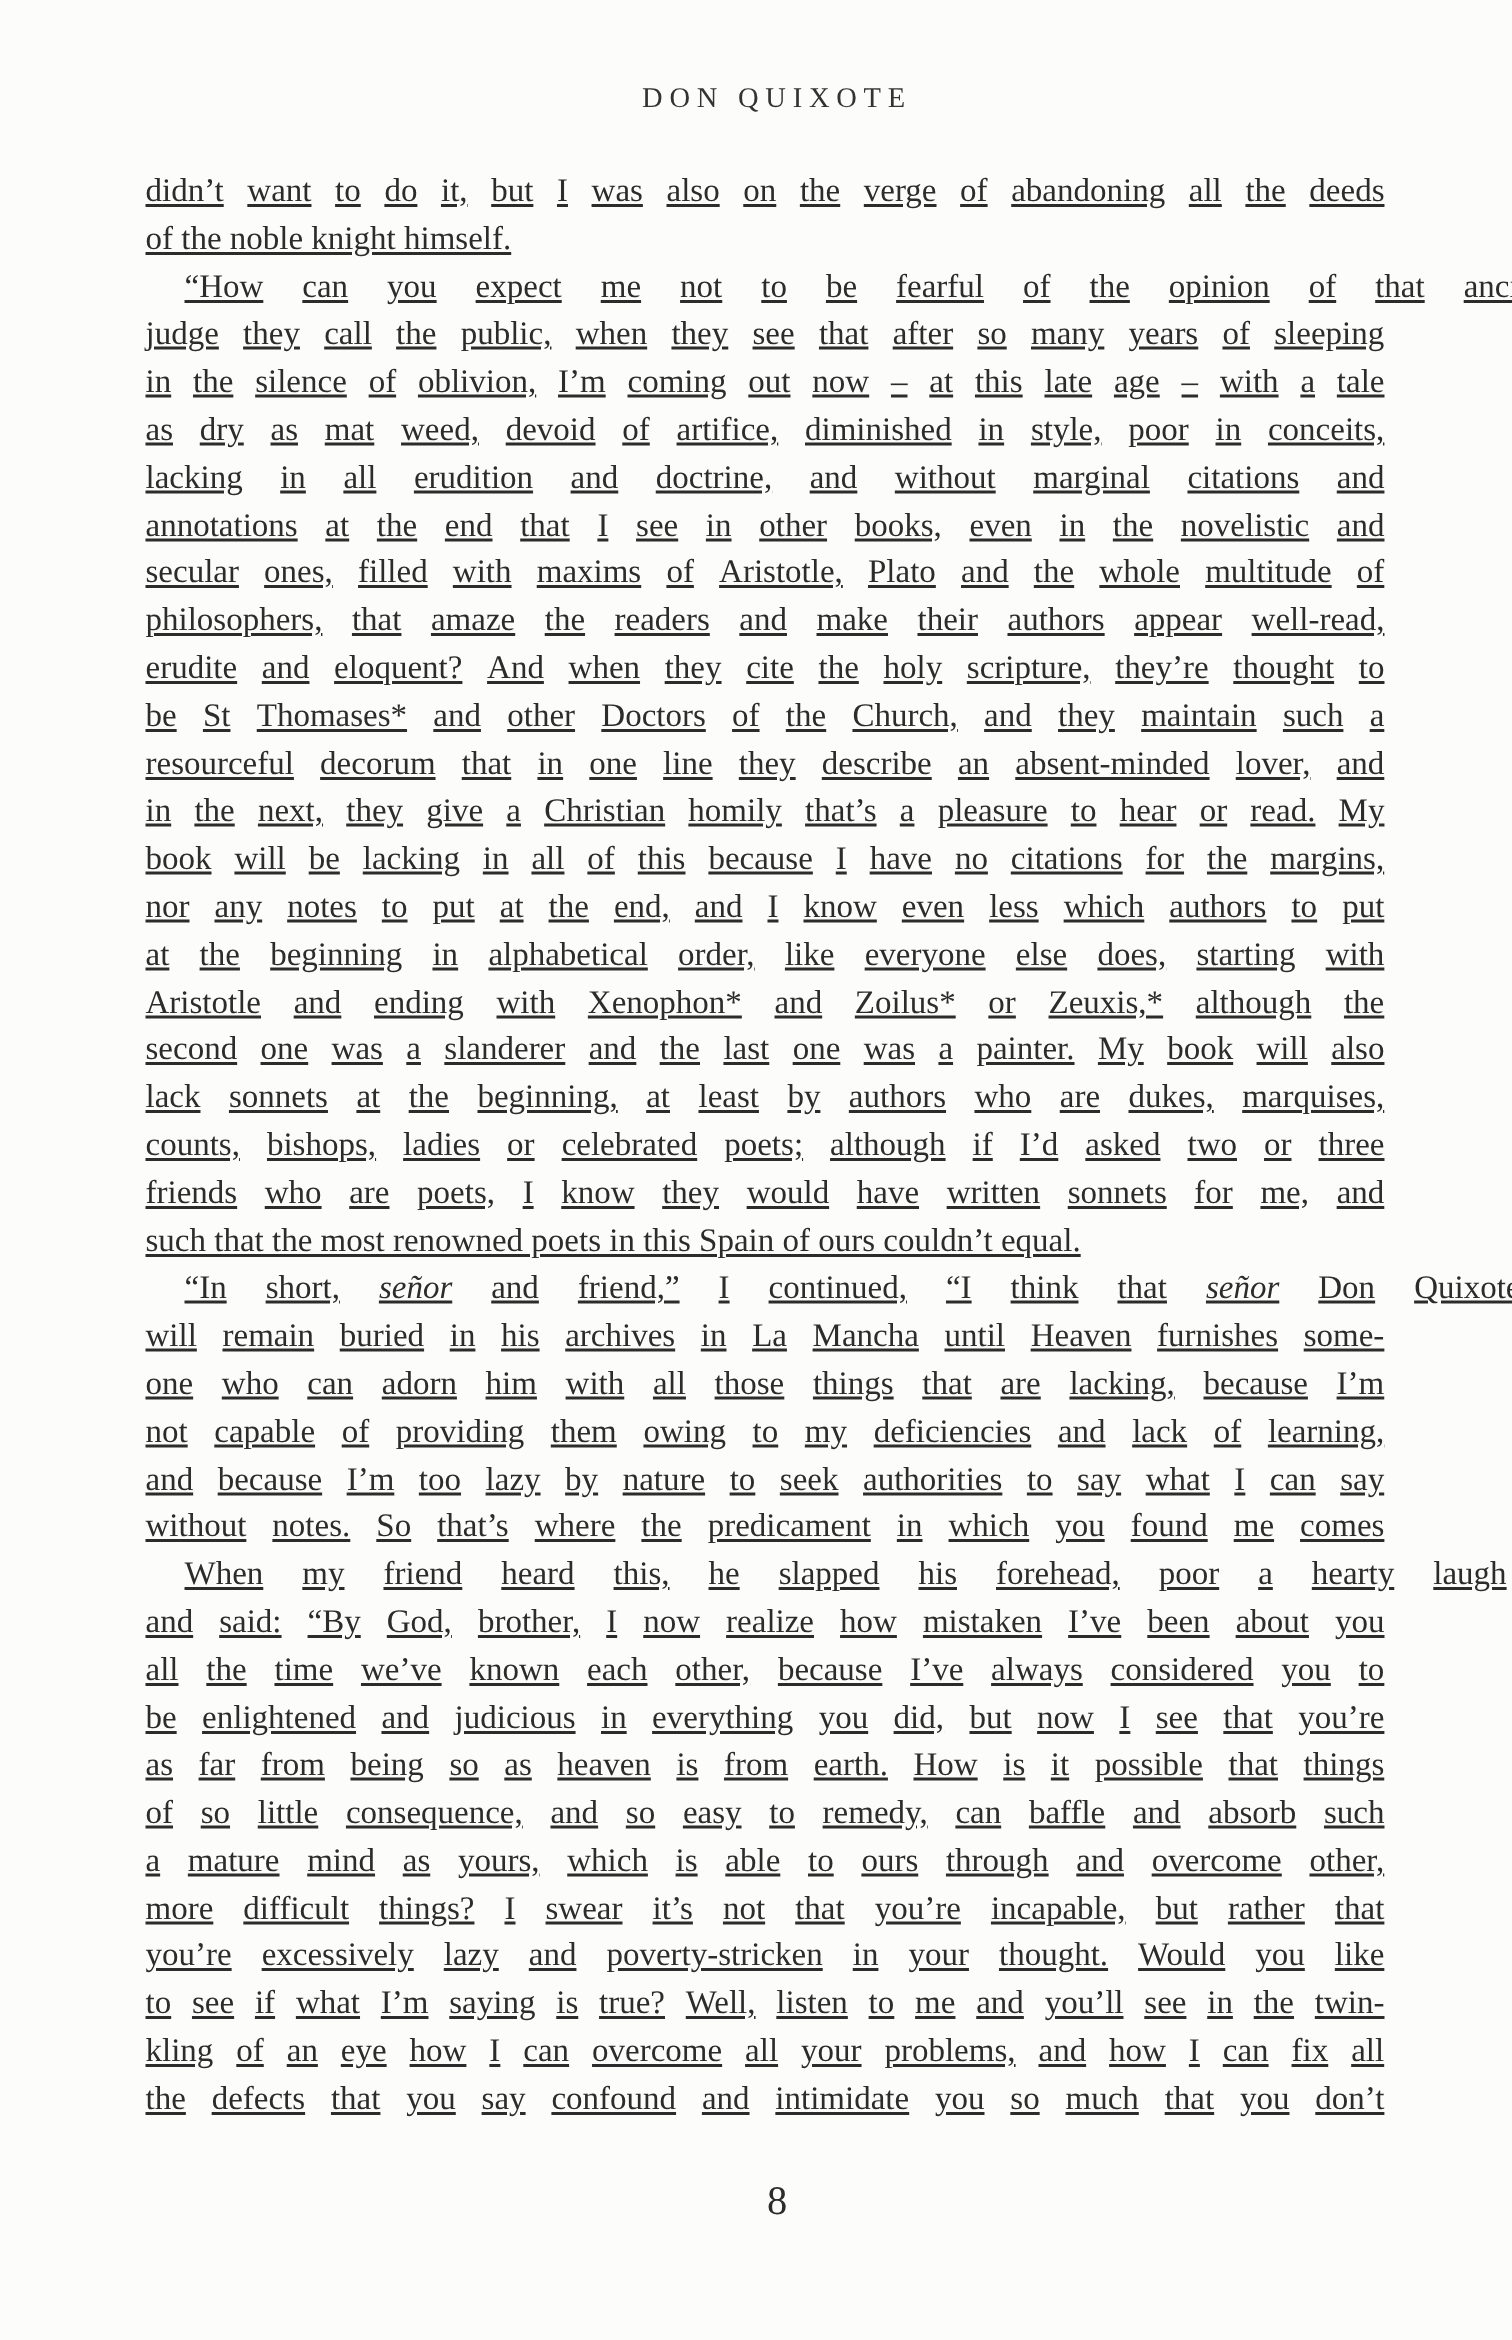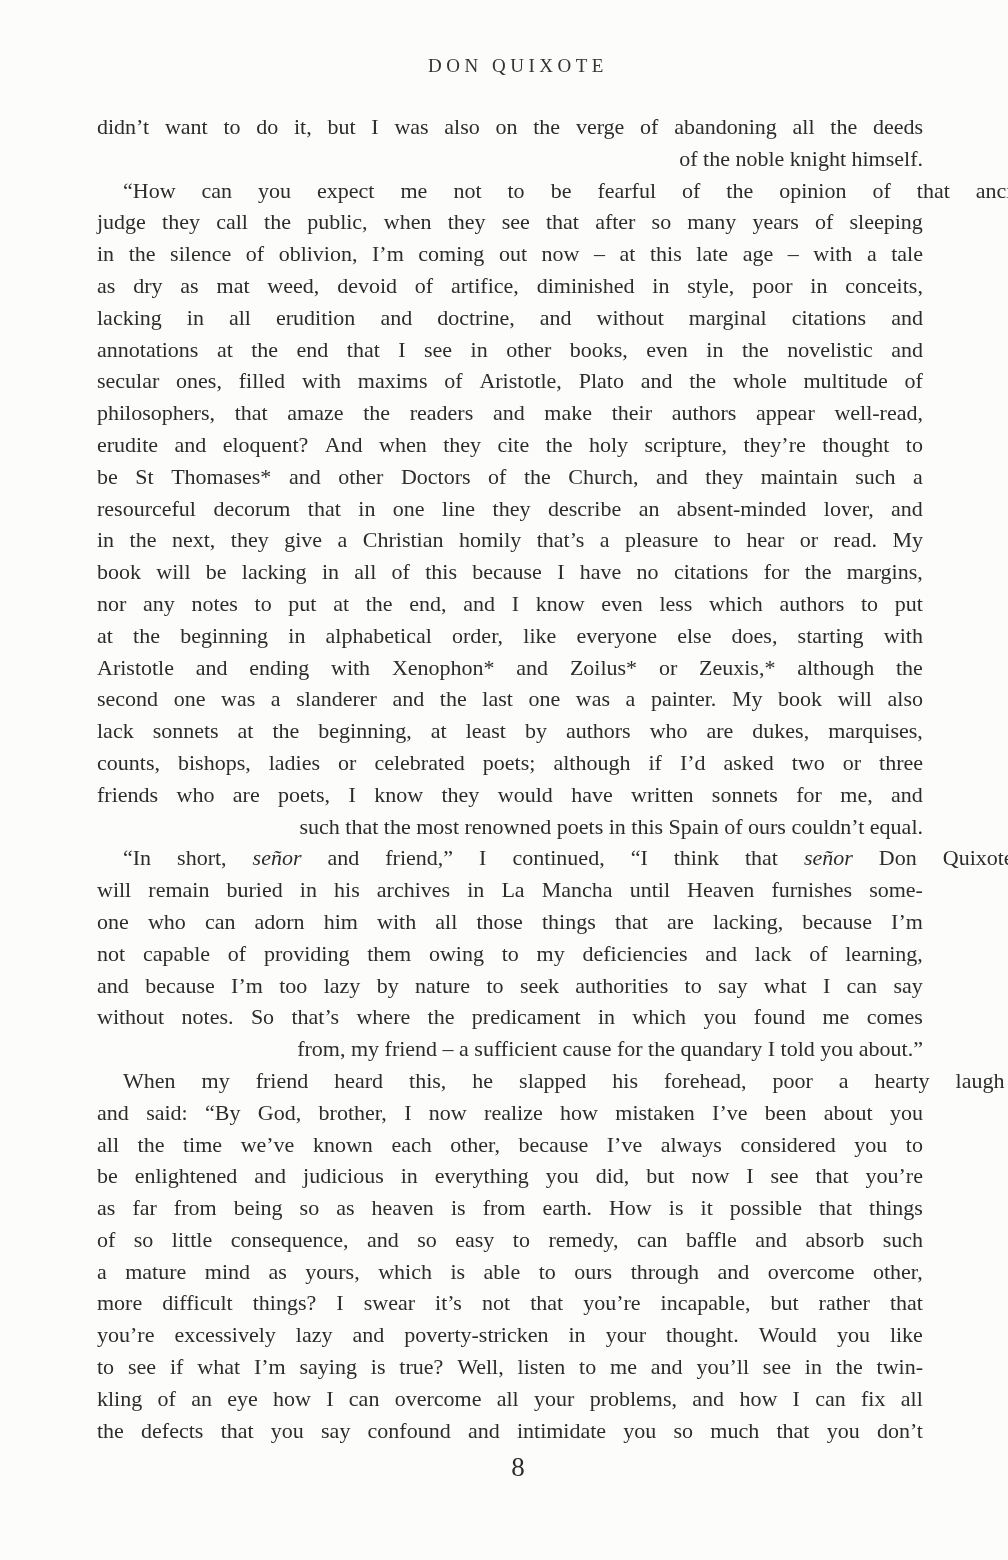--- a/index.html
+++ b/index.html
@@ -31,28 +31,29 @@
     position: absolute;
     left: 97px;
     top: 111px;
     width: 826px;
     font-size: 22px;
     line-height: 31.8px;
   }
   .line {
     display: flex;
     justify-content: space-between;
+    text-decoration: underline;
   }
   .line.indent {
     padding-left: 26px;
     gap: 26px;
   }
   .line.para-end {
     display: block;
-    text-align: right;
+    text-align: left;
   }
   .it {
     font-style: italic;
   }
   .page-number {
     position: absolute;
     top: 1452px;
     left: 0;
     right: 0;
     text-align: center;
@@ -494,21 +495,20 @@
         <span class="">where</span>
         <span class="">the</span>
         <span class="">predicament</span>
         <span class="">in</span>
         <span class="">which</span>
         <span class="">you</span>
         <span class="">found</span>
         <span class="">me</span>
         <span class="">comes</span>
       </div>
-      <div class="line para-end"><span>from, my friend – a sufficient cause for the quandary I told you about.”</span></div>
       <div class="line indent">
         <span class="">When</span>
         <span class="">my</span>
         <span class="">friend</span>
         <span class="">heard</span>
         <span class="">this,</span>
         <span class="">he</span>
         <span class="">slapped</span>
         <span class="">his</span>
         <span class="">forehead,</span>

